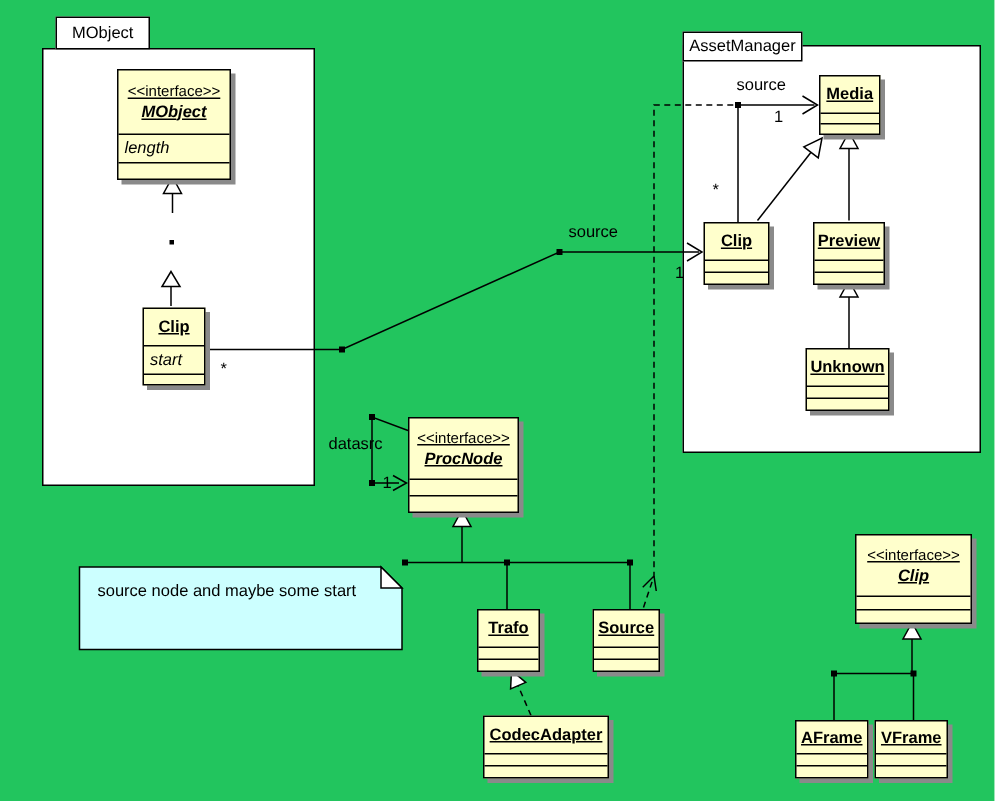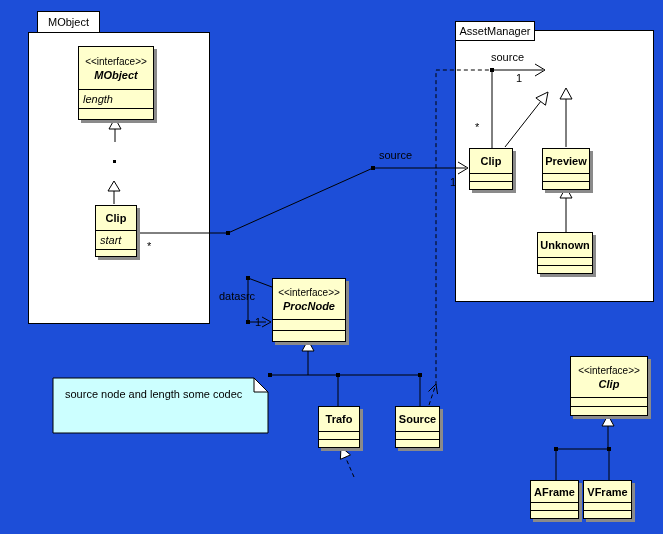--- a/index.html
+++ b/index.html
@@ -1,32 +1,32 @@
 <!DOCTYPE html>
 <html><head>
 <meta charset="utf-8">
 <style>
   html,body{margin:0;padding:0;background:#ffffff;}
   #canvas{
-    position:relative;width:663px;height:534px;background:#1d4ed8;overflow:hidden;
+    position:relative;width:663px;height:534px;background:#22c55e;overflow:hidden;
     font-family:"Liberation Sans", sans-serif;color:#000;
   }
   svg{position:absolute;left:0;top:0;z-index:2;}
   .pkg-tab{
     position:absolute;z-index:1;background:#fff;border:1px solid #000;
     display:flex;align-items:center;justify-content:center;font-size:11px;
   }
   .pkg-body{position:absolute;z-index:0;background:#fff;border:1px solid #000;}
   .uml-class{
     position:absolute;z-index:3;background:#ffffcc;border:1px solid #000;
     box-shadow:3px 3px 0 #8a8a8a;
   }
   .comp{position:relative;overflow:hidden;}
   .sep{border-top:1px solid #000;font-style:italic;}
-  .namec{display:flex;flex-direction:column;align-items:center;justify-content:center;}
+  .namec{display:flex;flex-direction:column;align-items:center;justify-content:center;text-decoration:underline;}
   .stereo{font-size:10px;line-height:13px;}
   .cname{font-size:11px;font-weight:bold;line-height:14px;}
   .it{font-style:italic;}
   .attrc{display:flex;align-items:center;font-size:11px;padding-left:4px;}
   .edge-label{position:absolute;z-index:4;font-size:11px;line-height:12px;white-space:nowrap;}
   .note-text{position:absolute;z-index:4;font-size:11px;line-height:21px;}
 </style>
 </head>
 <body>
 
@@ -122,38 +122,45 @@
       <line x1="608" y1="426" x2="608" y2="449"></line>
       <line x1="556" y1="449" x2="609" y2="449"></line>
       <rect x="554" y="447" width="4" height="4" fill="#000" stroke="none"></rect>
       <rect x="607" y="447" width="4" height="4" fill="#000" stroke="none"></rect>
       <line x1="556" y1="449" x2="556" y2="480"></line>
       <line x1="609" y1="449" x2="609" y2="480"></line>
     </g>
   </svg>
 
   <div class="note-text" style="left:65px;top:384px;width:200px;">
-    <div>source node and length some codec</div>
+    <div>source node and maybe some start</div>
   </div>
 
 <div class="uml-class" style="left: 78px; top: 46px; width: 74px;">
       <div class="comp namec" style="height: 42px;">
         <div class="stereo">&lt;&lt;interface&gt;&gt;</div>
         <div class="cname it">MObject</div>
       </div>
       <div class="comp sep attrc" style="height: 18px;">length</div>
       <div class="comp sep" style="height: 10px;"></div>
     </div>
     <div class="uml-class" style="left: 95px; top: 205px; width: 40px;">
       <div class="comp namec" style="height: 24px;">
         <div class="cname">Clip</div>
       </div>
       <div class="comp sep attrc" style="height: 18px;">start</div>
       <div class="comp sep" style="height: 6px;"></div>
     </div>
+    <div class="uml-class" style="left: 546px; top: 50px; width: 39px;">
+      <div class="comp namec" style="height: 24px;">
+        <div class="cname">Media</div>
+      </div>
+      <div class="comp sep" style="height: 6px;"></div>
+      <div class="comp sep" style="height: 6px;"></div>
+    </div>
     <div class="uml-class" style="left: 469px; top: 148px; width: 42px;">
       <div class="comp namec" style="height: 24px;">
         <div class="cname">Clip</div>
       </div>
       <div class="comp sep" style="height: 7px;"></div>
       <div class="comp sep" style="height: 7px;"></div>
     </div>
     <div class="uml-class" style="left: 542px; top: 148px; width: 46px;">
       <div class="comp namec" style="height: 24px;">
         <div class="cname">Preview</div>
@@ -179,20 +186,27 @@
     <div class="uml-class" style="left: 318px; top: 406px; width: 40px;">
       <div class="comp namec" style="height: 24px;">
         <div class="cname">Trafo</div>
       </div>
       <div class="comp sep" style="height: 7px;"></div>
       <div class="comp sep" style="height: 7px;"></div>
     </div>
     <div class="uml-class" style="left: 395px; top: 406px; width: 43px;">
       <div class="comp namec" style="height: 24px;">
         <div class="cname">Source</div>
+      </div>
+      <div class="comp sep" style="height: 7px;"></div>
+      <div class="comp sep" style="height: 7px;"></div>
+    </div>
+    <div class="uml-class" style="left: 322px; top: 477px; width: 82px;">
+      <div class="comp namec" style="height: 24px;">
+        <div class="cname">CodecAdapter</div>
       </div>
       <div class="comp sep" style="height: 7px;"></div>
       <div class="comp sep" style="height: 7px;"></div>
     </div>
     <div class="uml-class" style="left: 570px; top: 356px; width: 76px;">
       <div class="comp namec" style="height: 40px;">
         <div class="stereo">&lt;&lt;interface&gt;&gt;</div>
         <div class="cname it">Clip</div>
       </div>
       <div class="comp sep" style="height: 8px;"></div>

